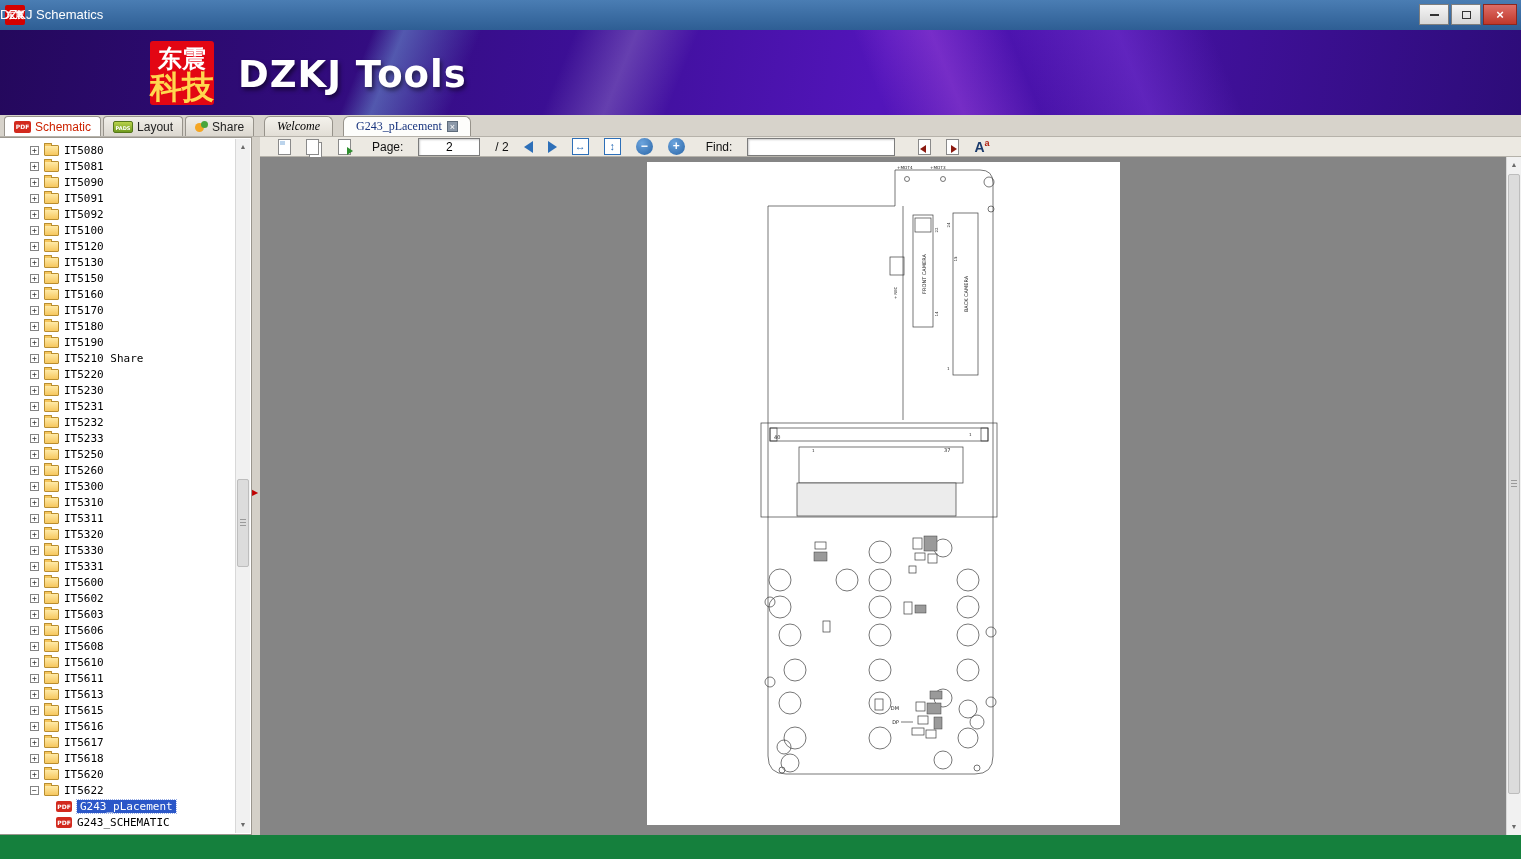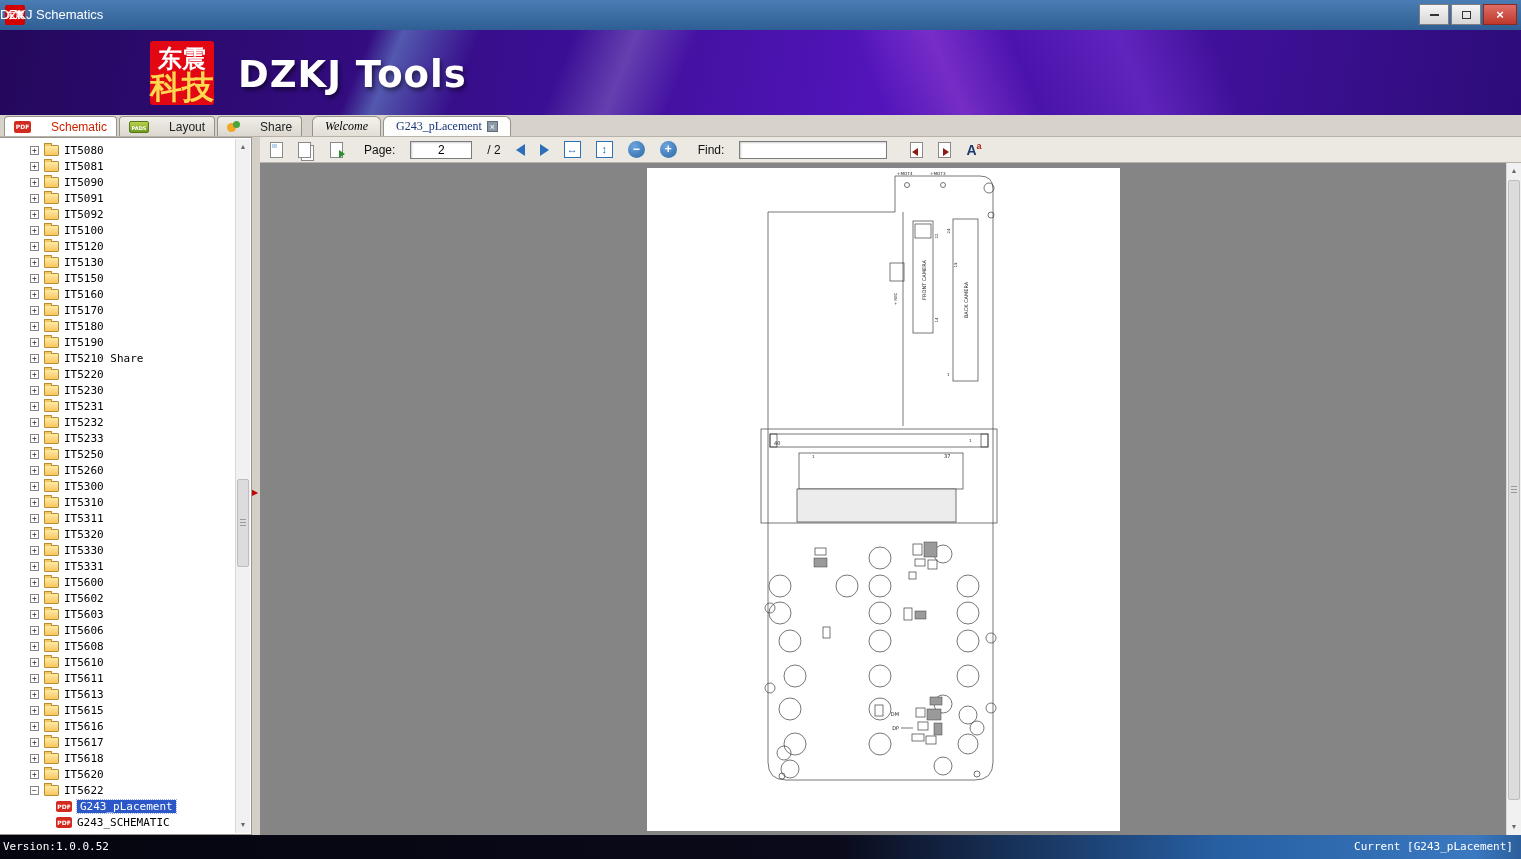--- a/index.html
+++ b/index.html
@@ -29,34 +29,34 @@
                 text-align:center; padding-top:3px; z-index:2; }
   .brand-logo .l1 { color:#fff; font-weight:bold; font-size:24px; line-height:29px; }
   .brand-logo .l2 { color:#ffd84f; font-weight:bold; font-size:32px; line-height:29px; }
   .app-name { position:absolute; left:238px; top:23px; font-size:37px; font-weight:bold; color:#fff; letter-spacing:1px;
               text-shadow:2px 3px 4px rgba(0,0,0,.5); z-index:2; font-family:"DejaVu Sans", sans-serif; }
   .banner-subtitle { position:absolute; left:800px; top:30px; font-size:27px; color:#f4f0ff;
               text-shadow:1px 2px 3px rgba(0,0,0,.45); z-index:2; }
 
   
   .tabbar { height:22px; background:#d7d3cb; border-bottom:1px solid #b6b2aa; display:flex; align-items:flex-end; padding-left:4px; }
-  .tab { height:20px; display:flex; align-items:center; gap:20px; padding:0 9px; margin-right:2px;
+  .tab { height:20px; display:flex; align-items:center; gap:4px; padding:0 9px; margin-right:2px;
          border:1px solid #97938b; border-bottom:none; border-radius:4px 4px 0 0;
          background:linear-gradient(#f0eee8,#dcd8d0); font-size:12px; color:#222; }
   .tab.active { background:#fff; }
   .tab .red-label { color:#cc2200; }
   .pdf-badge { display:inline-block; width:17px; height:12px; background:#d22a1e; color:#fff; font:bold 6px/12px "DejaVu Sans",sans-serif;
                text-align:center; border-radius:2px; }
   .pads-badge { display:inline-block; width:20px; height:12px; background:linear-gradient(#b8d24a,#6f9a1f); color:#fff;
                 font:bold 5px/12px "DejaVu Sans",sans-serif; text-align:center; border-radius:2px; border:1px solid #55771a; }
   .share-glyph { position:relative; width:13px; height:12px; display:inline-block; }
   .share-glyph::before { content:""; position:absolute; left:0; top:2px; width:9px; height:9px; border-radius:50%; background:#f5a623; }
   .share-glyph::after { content:""; position:absolute; right:0; top:0; width:7px; height:7px; border-radius:50%; background:#49a53c; }
   .doc-tabs { display:flex; align-items:flex-end; margin-left:8px; }
-  .doc-tab { height:20px; display:flex; align-items:center; gap:5px; padding:0 12px; margin-right:2px;
+  .doc-tab { height:20px; display:flex; align-items:center; gap:5px; padding:0 12px; margin-right:10px;
              border:1px solid #97938b; border-bottom:none; border-radius:6px 6px 0 0;
              background:linear-gradient(#f4f2ec,#e2ded6); font-family:"Liberation Serif", serif; font-size:12px; }
   .doc-tab.welcome { font-style:italic; }
   .doc-tab.active { background:#fdfdfb; color:#18347e; }
   .tab-close { width:11px; height:11px; background:#8b98a8; border:1px solid #5e6b7a; color:#fff;
                font:9px/10px "Liberation Sans",sans-serif; text-align:center; }
 
   
   .body-area { position:absolute; top:137px; left:0; right:0; bottom:24px; display:flex; }
 
@@ -88,22 +88,22 @@
                 background:repeating-linear-gradient(#9a9a9a 0 1px, transparent 1px 3px); }
 
   
   .splitter { width:8px; background:#d4d0c8; position:relative; }
   .splitter-arrow { position:absolute; top:352px; left:0; color:#c00000; font-size:8px; line-height:8px; }
 
   
   .right-col { flex:1; display:flex; flex-direction:column; position:relative; }
 
   
-  .toolbar { height:26px; background:#ece9e2; border-bottom:1px solid #b5b2aa; display:flex; align-items:center;
-             padding-left:10px; font-size:12px; color:#111; gap:15px; }
+  .toolbar { height:20px; background:#ece9e2; border-bottom:1px solid #b5b2aa; display:flex; align-items:center;
+             padding-left:18px; font-size:12px; color:#111; gap:15px; }
   .sheet { position:relative; width:13px; height:16px; background:#fff; border:1px solid #8a8a8a; flex:none; }
   .sheet.corner::before { content:""; position:absolute; left:1px; top:1px; width:5px; height:4px; background:#bcd4ec; }
   .sheet.double { box-shadow:3px 3px 0 -1px #fff, 3px 3px 0 0 #8a8a8a; margin-right:4px; }
   .sheet.arrow::after { content:""; position:absolute; right:-3px; bottom:-1px; width:0; height:0;
                         border-top:4px solid transparent; border-bottom:4px solid transparent; border-left:6px solid #2f8f2f; }
   .sheet.find-prev::after, .sheet.find-next::after { content:""; position:absolute; top:5px; width:0; height:0;
                         border-top:4px solid transparent; border-bottom:4px solid transparent; }
   .sheet.find-prev::after { left:1px; border-right:6px solid #8c1a10; }
   .sheet.find-next::after { right:1px; border-left:6px solid #8c1a10; }
   .tb-label { margin-left:6px; }
@@ -553,18 +553,14 @@
           <div class="scroll-btn up">▲</div>
           <div class="scroll-thumb" style="top:17px;height:620px;">
             <div class="thumb-grip"></div>
           </div>
           <div class="scroll-btn down">▼</div>
         </div>
       </div>
     </div>
   </div>
 
-  <div class="statusbar">
-    <span class="status-left">Version:1.0.0.52</span>
-    <span class="status-right">Current [G243_pLacement]</span>
-  </div>
 
 </div>
 
 </body></html>

